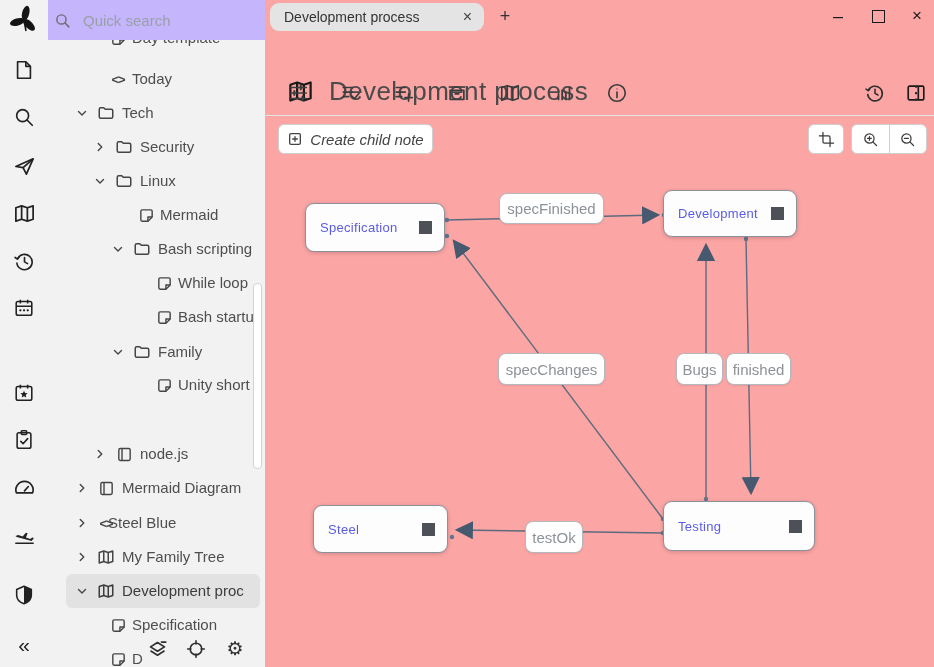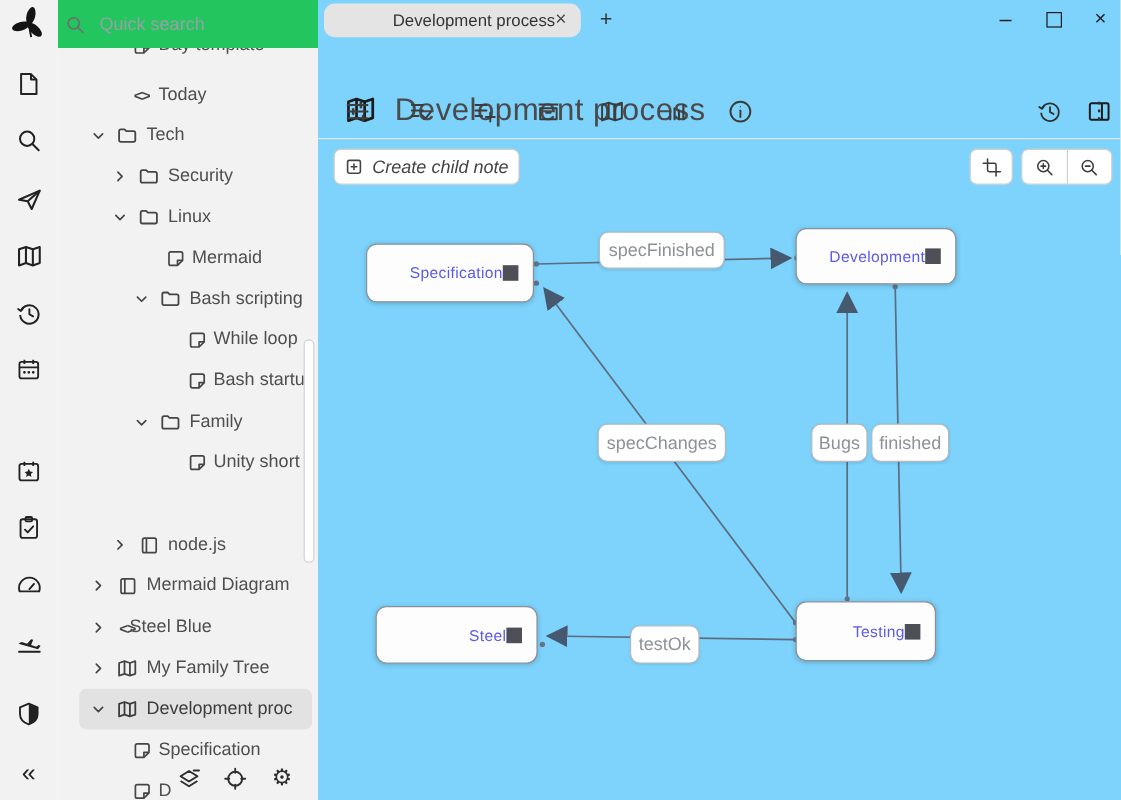--- a/index.html
+++ b/index.html
@@ -3,37 +3,37 @@
 <meta charset="utf-8">
 <style>
   html,body{margin:0;padding:0;background:#fff;}
   #app{position:relative;width:934px;height:667px;overflow:hidden;background:#fff;
        font-family:"Liberation Sans",sans-serif;color:#4e4e4e;}
   
   #launcher{position:absolute;left:0;top:0;width:48px;height:667px;background:#f2f2f2;z-index:4;}
   .lbtn{position:absolute;left:0;width:48px;height:34px;display:flex;align-items:center;justify-content:center;cursor:pointer;}
   .lbtn svg{display:block;}
   #treepane{position:absolute;left:48px;top:0;width:217px;height:667px;background:#f2f2f2;overflow:hidden;z-index:3;}
-  #quicksearch{position:absolute;left:0;top:0;width:217px;height:40px;background:#22c55e;z-index:5;display:flex;align-items:center;}
+  #quicksearch{position:absolute;left:0;top:0;width:217px;height:40px;background:#c4b5fd;z-index:5;display:flex;align-items:center;}
   #quicksearch svg{margin-left:6px;flex:none;}
   #quicksearch input{border:none;outline:none;background:transparent;font-family:"Liberation Sans",sans-serif;
        font-size:15px;color:#555;margin-left:10px;width:160px;}
   #quicksearch input::placeholder{color:#9aa0a6;}
   .trow{position:absolute;left:0;height:34px;width:217px;display:flex;align-items:center;z-index:1;cursor:pointer;}
   .trow.sel{left:18px;width:194px;background:#e2e2e2;border-radius:6px;}
   .trow.sel .tlabel{color:#3c3c3c;}
   .chev,.ticon{position:absolute;top:7px;width:20px;height:20px;display:flex;align-items:center;justify-content:center;}
   .tlabel{position:absolute;top:7px;font-size:15px;color:#4e4e4e;white-space:nowrap;line-height:20px;}
   .codeglyph{font-size:13px;font-weight:bold;color:#454545;letter-spacing:-1px;}
   #treescroll{position:absolute;left:205px;top:283px;width:7px;height:184px;background:#fff;border:1px solid #d2d2d2;border-radius:4px;z-index:6;}
   #treefoot{position:absolute;left:98px;top:636px;width:110px;height:26px;display:flex;gap:17px;z-index:7;align-items:center;}
   #treefoot .fbtn{width:22px;height:22px;display:flex;align-items:center;justify-content:center;cursor:pointer;}
   .gearglyph{font-size:19px;color:#2f2f2f;line-height:22px;}
   
-  #main{position:absolute;left:265px;top:0;width:669px;height:667px;background:#7dd3fc;text-align:right;}
+  #main{position:absolute;left:265px;top:0;width:669px;height:667px;background:#fca5a5;}
   #tabbar{position:absolute;left:0;top:0;width:669px;height:32px;}
   #tab-active{position:absolute;left:5px;top:3px;width:214px;height:28px;background:#e4e4e4;border-radius:9px;
       display:flex;align-items:center;cursor:pointer;}
   #tab-active .tab-label{font-size:14px;color:#333;margin-left:14px;flex:1;white-space:nowrap;}
   #tab-active .tab-close{font-size:16px;color:#444;margin-right:12px;cursor:pointer;line-height:16px;}
   #newtab{position:absolute;left:228px;top:4px;width:24px;height:24px;font-size:18px;color:#333;
       display:flex;align-items:center;justify-content:center;cursor:pointer;}
   .wctl{position:absolute;top:4px;width:30px;height:24px;display:flex;align-items:center;justify-content:center;cursor:pointer;color:#1a1a1a;}
   #win-min{left:558px;font-size:18px;}
   #win-max{left:598px;}
@@ -550,21 +550,21 @@
         <span class="nhandle"></span>
       </div>
       <div class="node" style="left:398px;top:30px;width:134px;height:47px">
         <span class="nlabel">Development</span>
         <span class="nhandle"></span>
       </div>
       <div class="node" style="left:48px;top:345px;width:135px;height:48px">
         <span class="nlabel">Steel</span>
         <span class="nhandle"></span>
       </div>
-      <div class="node" style="left:398px;top:341px;width:117px;height:50px">
+      <div class="node" style="left:398px;top:341px;width:152px;height:50px">
         <span class="nlabel">Testing</span>
         <span class="nhandle"></span>
       </div>
 
       <div class="elabel" style="left:234px;top:33px;width:105px;height:31px">specFinished</div>
       <div class="elabel" style="left:233px;top:193px;width:107px;height:32px">specChanges</div>
       <div class="elabel" style="left:411px;top:193px;width:47px;height:32px">Bugs</div>
       <div class="elabel" style="left:461px;top:193px;width:65px;height:32px">finished</div>
       <div class="elabel" style="left:260px;top:361px;width:58px;height:32px">testOk</div>
     </div>

